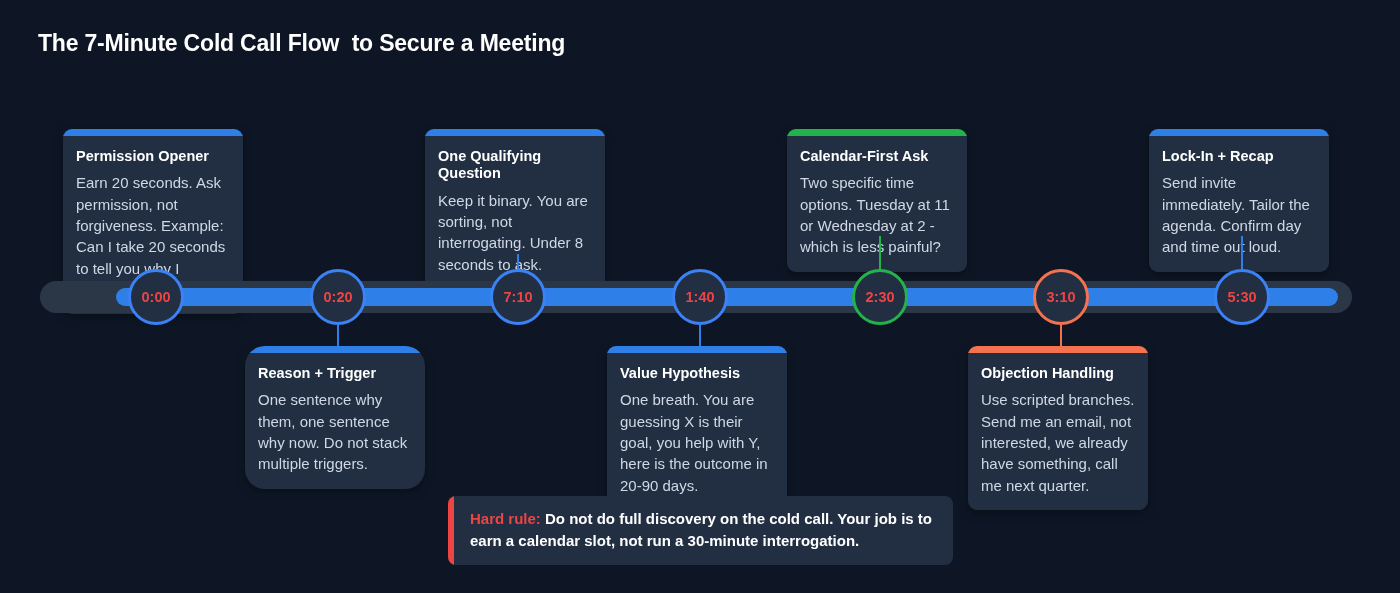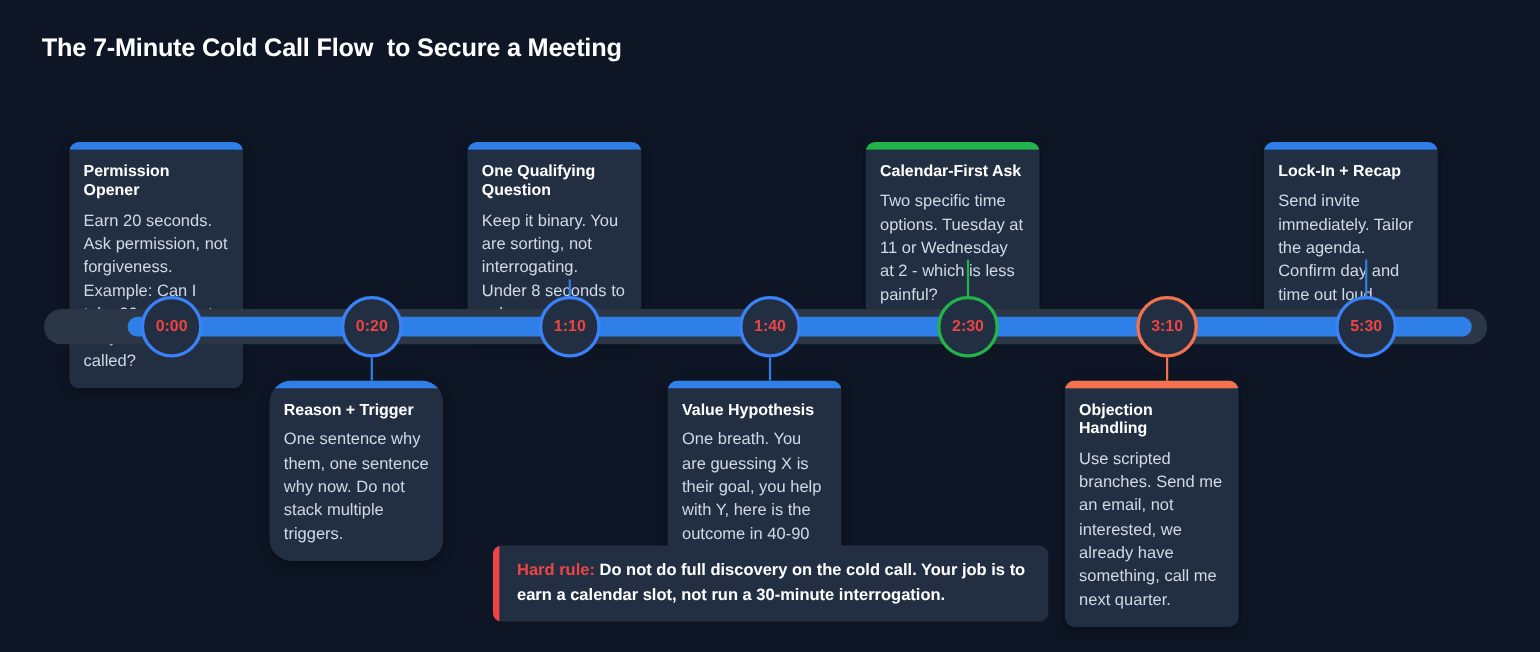--- a/index.html
+++ b/index.html
@@ -21,21 +21,21 @@
     font-size:23px;
     font-weight:bold;
     color:#ffffff;
     letter-spacing:-0.2px;
     white-space:pre;
   }
 
   
   .card {
     position:absolute;
-    width:158px;
+    width:180px;
     background:#222f42;
     border-radius:9px;
     overflow:hidden;
     box-shadow:0 3px 10px rgba(0,0,0,0.35);
   }
   .card-accent { height:7px; width:100%; }
   .card-body { padding:12px 13px 14px 13px; }
   .card-title {
     font-size:14.5px;
     font-weight:bold;
@@ -132,21 +132,21 @@
         <div class="card-accent" style="background: rgb(47, 127, 232);"></div>
         <div class="card-body">
           <div class="card-title">One Qualifying Question</div>
           <div class="card-text">Keep it binary. You are sorting, not interrogating. Under 8 seconds to ask.</div>
         </div>
       </div>
       <div class="card bottom" style="left: 607px; top: 346px;">
         <div class="card-accent" style="background: rgb(47, 127, 232);"></div>
         <div class="card-body">
           <div class="card-title">Value Hypothesis</div>
-          <div class="card-text">One breath. You are guessing X is their goal, you help with Y, here is the outcome in 40-90 days.</div>
+          <div class="card-text">One breath. You are guessing X is their goal, you help with Y, here is the outcome in 20-90 days.</div>
         </div>
       </div>
       <div class="card top" style="left: 787px; top: 129px;">
         <div class="card-accent" style="background: rgb(34, 179, 75);"></div>
         <div class="card-body">
           <div class="card-title">Calendar-First Ask</div>
           <div class="card-text">Two specific time options. Tuesday at 11 or Wednesday at 2 - which is less painful?</div>
         </div>
       </div>
       <div class="card bottom" style="left: 968px; top: 346px;">
@@ -172,21 +172,21 @@
       <div class="connector" style="left: 879px; background: rgb(34, 179, 75); top: 236px; height: 33px;"></div>
       <div class="connector" style="left: 1060px; background: rgb(244, 114, 79); top: 325px; height: 21px;"></div>
       <div class="connector" style="left: 1241px; background: rgb(47, 127, 232); top: 236px; height: 33px;"></div>
     </div>
 
   <div id="timeline-track"></div>
   <div id="timeline-fill"></div>
   <div id="markers-layer">
       <div class="marker" style="left: 128px; border-color: rgb(59, 130, 246);">0:00</div>
       <div class="marker" style="left: 310px; border-color: rgb(59, 130, 246);">0:20</div>
-      <div class="marker" style="left: 490px; border-color: rgb(59, 130, 246);">1:10</div>
+      <div class="marker" style="left: 490px; border-color: rgb(59, 130, 246);">7:10</div>
       <div class="marker" style="left: 672px; border-color: rgb(59, 130, 246);">1:40</div>
       <div class="marker" style="left: 852px; border-color: rgb(34, 179, 75);">2:30</div>
       <div class="marker" style="left: 1033px; border-color: rgb(244, 114, 79);">3:10</div>
       <div class="marker" style="left: 1214px; border-color: rgb(59, 130, 246);">5:30</div>
     </div>
 
   <div id="callout">
     <div id="callout-bar"></div>
     <div id="callout-body">
       <span id="callout-label">Hard rule:</span><span id="callout-text"> Do not do full discovery on the cold call. Your job is to earn a calendar slot, not run a 30-minute interrogation.</span>

